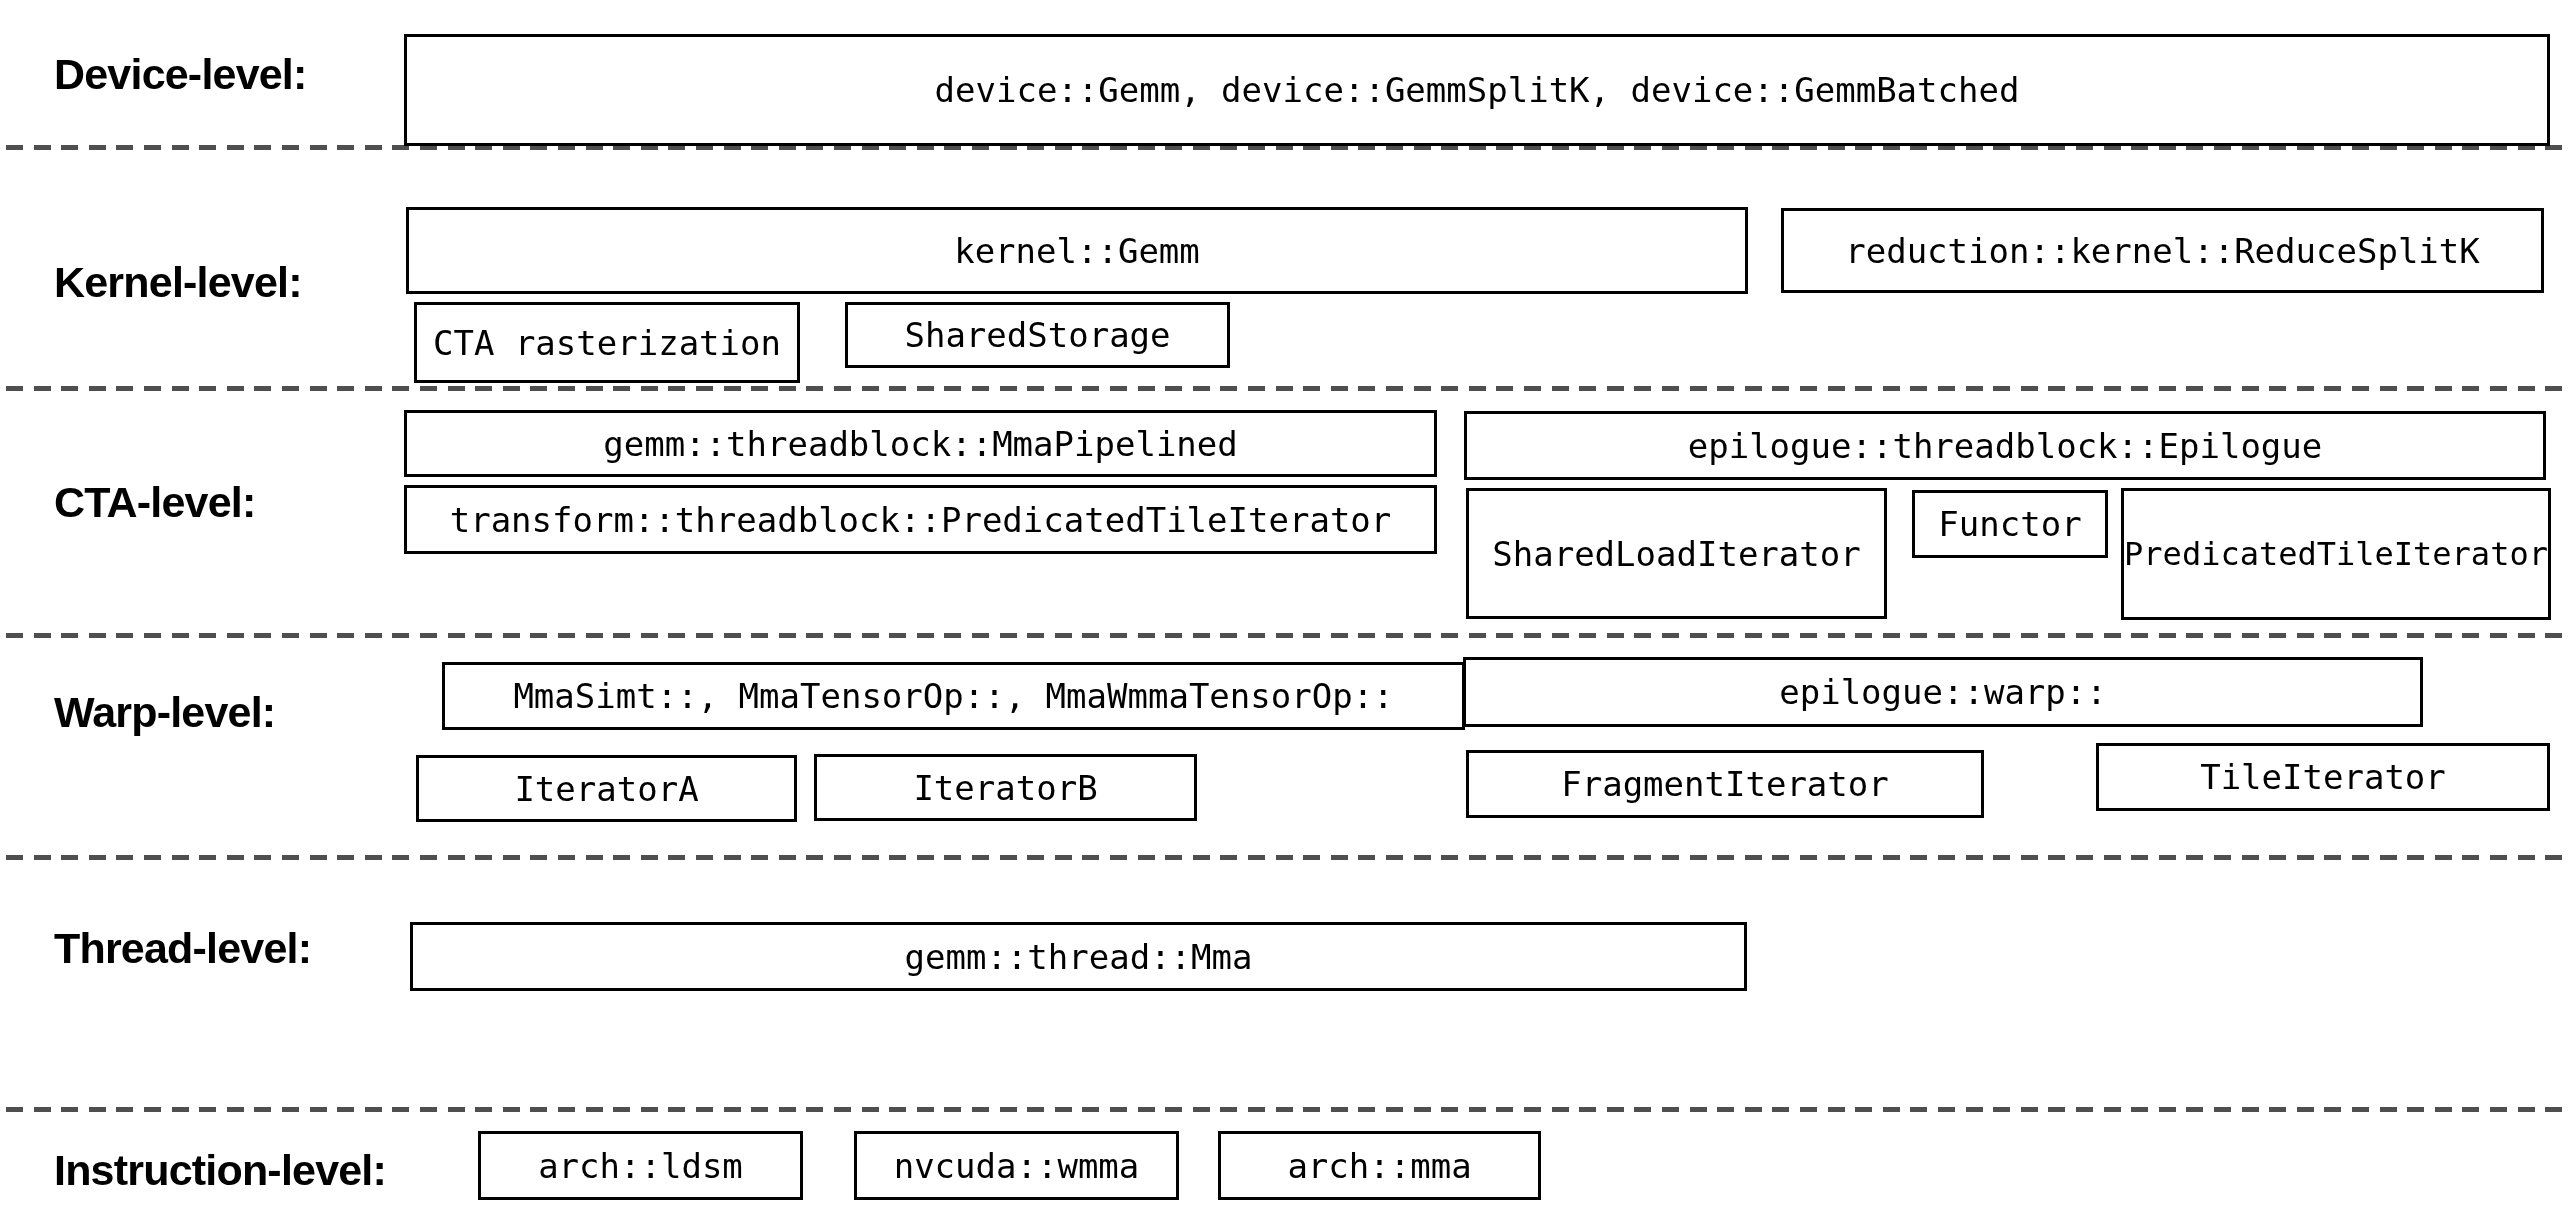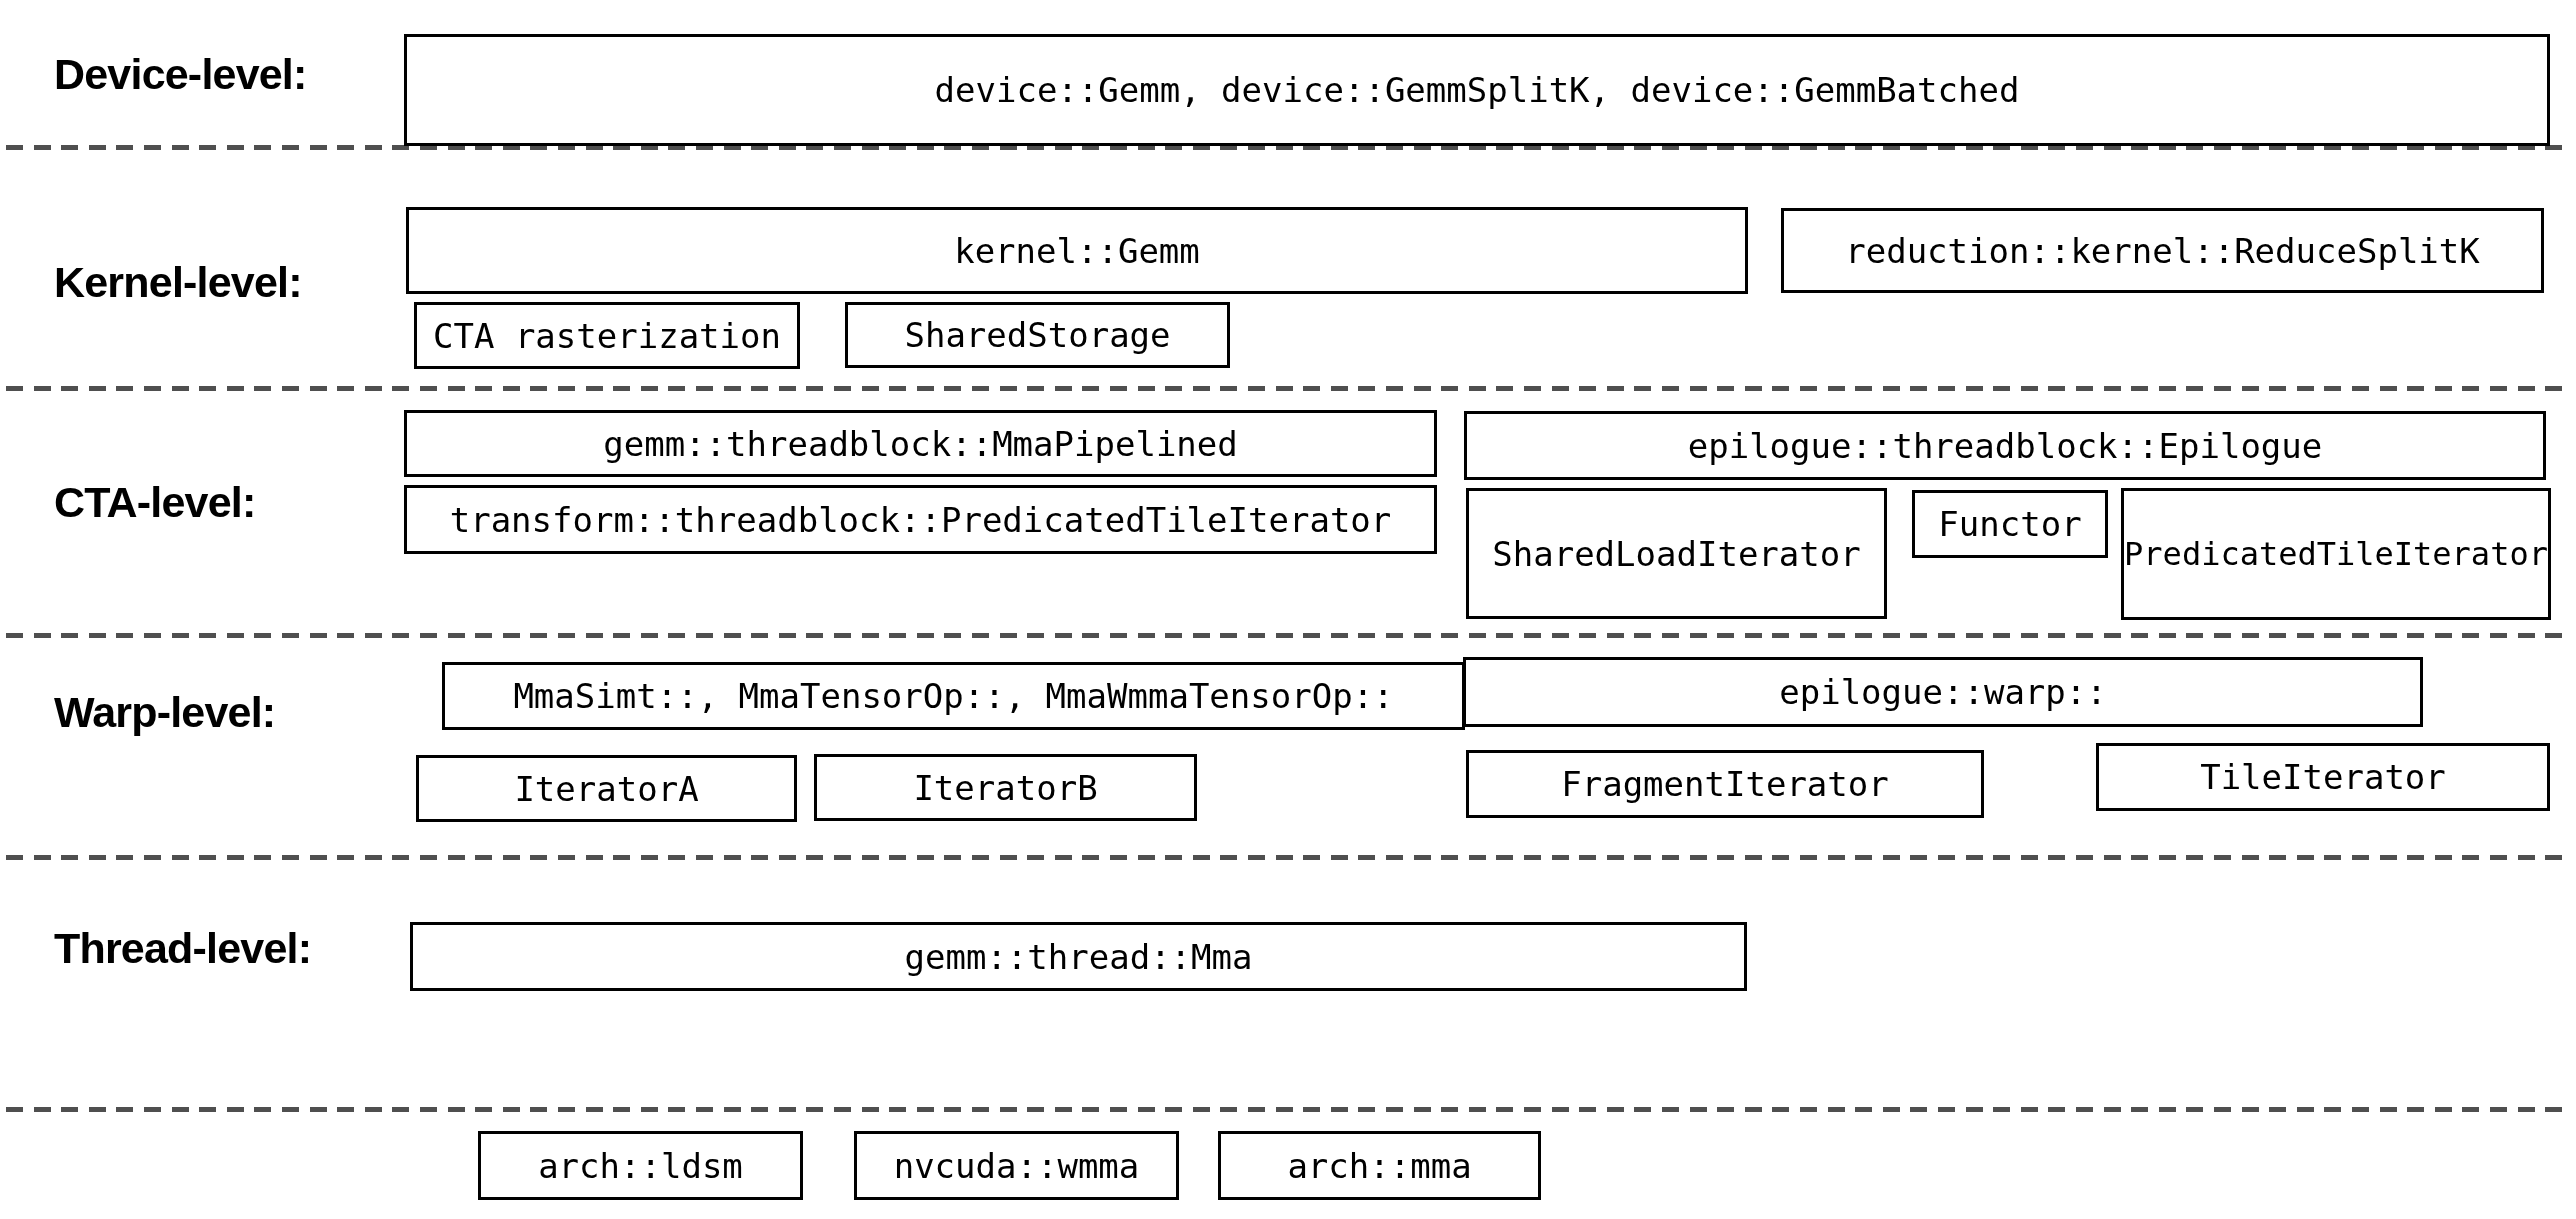--- a/index.html
+++ b/index.html
@@ -57,21 +57,21 @@
   #lbl-device      { top: 47px; }
   #lbl-kernel      { top: 255px; }
   #lbl-cta         { top: 475px; }
   #lbl-warp        { top: 685px; }
   #lbl-thread      { top: 921px; }
   #lbl-instruction { top: 1143px; }
   
   #b-device-main   { left: 404px;  top: 34px;   width: 2146px; height: 112px; }
   #b-kernel-gemm   { left: 406px;  top: 207px;  width: 1342px; height: 87px; }
   #b-reduce-splitk { left: 1781px; top: 208px;  width: 763px;  height: 85px; }
-  #b-cta-raster    { left: 414px;  top: 302px;  width: 386px;  height: 67px; }
+  #b-cta-raster    { left: 414px;  top: 302px;  width: 386px;  height: 81px; }
   #b-shared-storage{ left: 845px; top: 302px;  width: 385px;  height: 66px; }
   #b-mma-pipelined { left: 404px;  top: 410px;  width: 1033px; height: 67px; }
   #b-epilogue-tb   { left: 1464px; top: 411px;  width: 1082px; height: 69px; }
   #b-pred-tile-t   { left: 404px;  top: 485px;  width: 1033px; height: 69px; }
   #b-shared-load   { left: 1466px; top: 488px;  width: 421px;  height: 131px; }
   #b-functor       { left: 1912px; top: 490px;  width: 196px;  height: 68px; }
   #b-pred-tile-e   { left: 2121px; top: 488px;  width: 430px;  height: 132px; font-size: 32px; }
   #b-reg-tile      { left: 404px;  top: 560px;  width: 1033px; height: 67px; }
   #b-mma-simt      { left: 414px;  top: 662px;  width: 1023px; height: 68px; margin-left: 28px; }
   #b-epilogue-warp { left: 1463px; top: 657px;  width: 960px; height: 70px; }
@@ -87,20 +87,21 @@
 </head>
 <body>
 
 <div id="canvas">
 
   <div class="lvl-label" id="lbl-device">Device-level:</div>
   <div class="lvl-label" id="lbl-kernel">Kernel-level:</div>
   <div class="lvl-label" id="lbl-cta">CTA-level:</div>
   <div class="lvl-label" id="lbl-warp">Warp-level:</div>
   <div class="lvl-label" id="lbl-thread">Thread-level:</div>
+  <div class="lvl-label" id="lbl-instruction">Instruction-level:</div>
 
   <div class="sep" id="sep-1"></div>
   <div class="sep" id="sep-2"></div>
   <div class="sep" id="sep-3"></div>
   <div class="sep" id="sep-4"></div>
   <div class="sep" id="sep-5"></div>
 
   <div class="box" id="b-device-main">device::Gemm, device::GemmSplitK, device::GemmBatched</div>
 
   <div class="box" id="b-kernel-gemm">kernel::Gemm</div>

